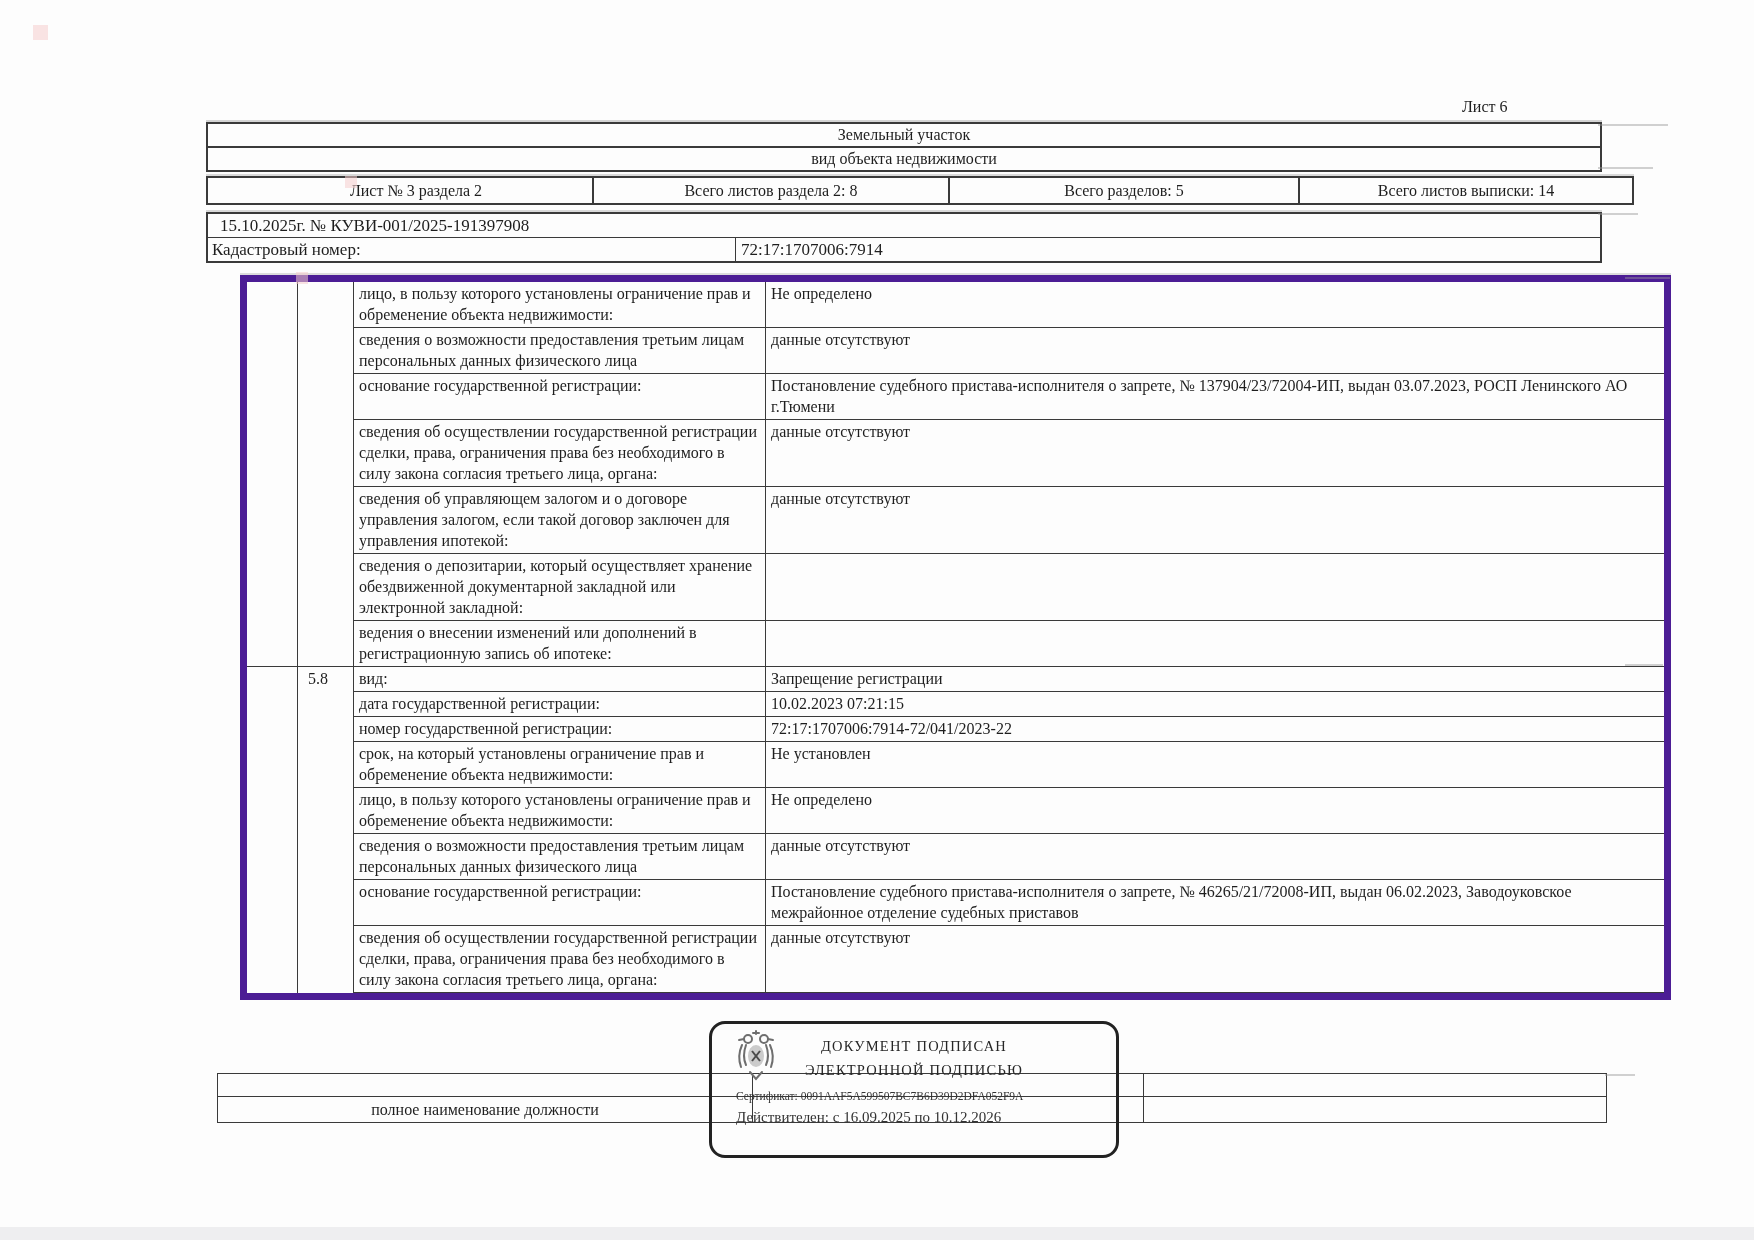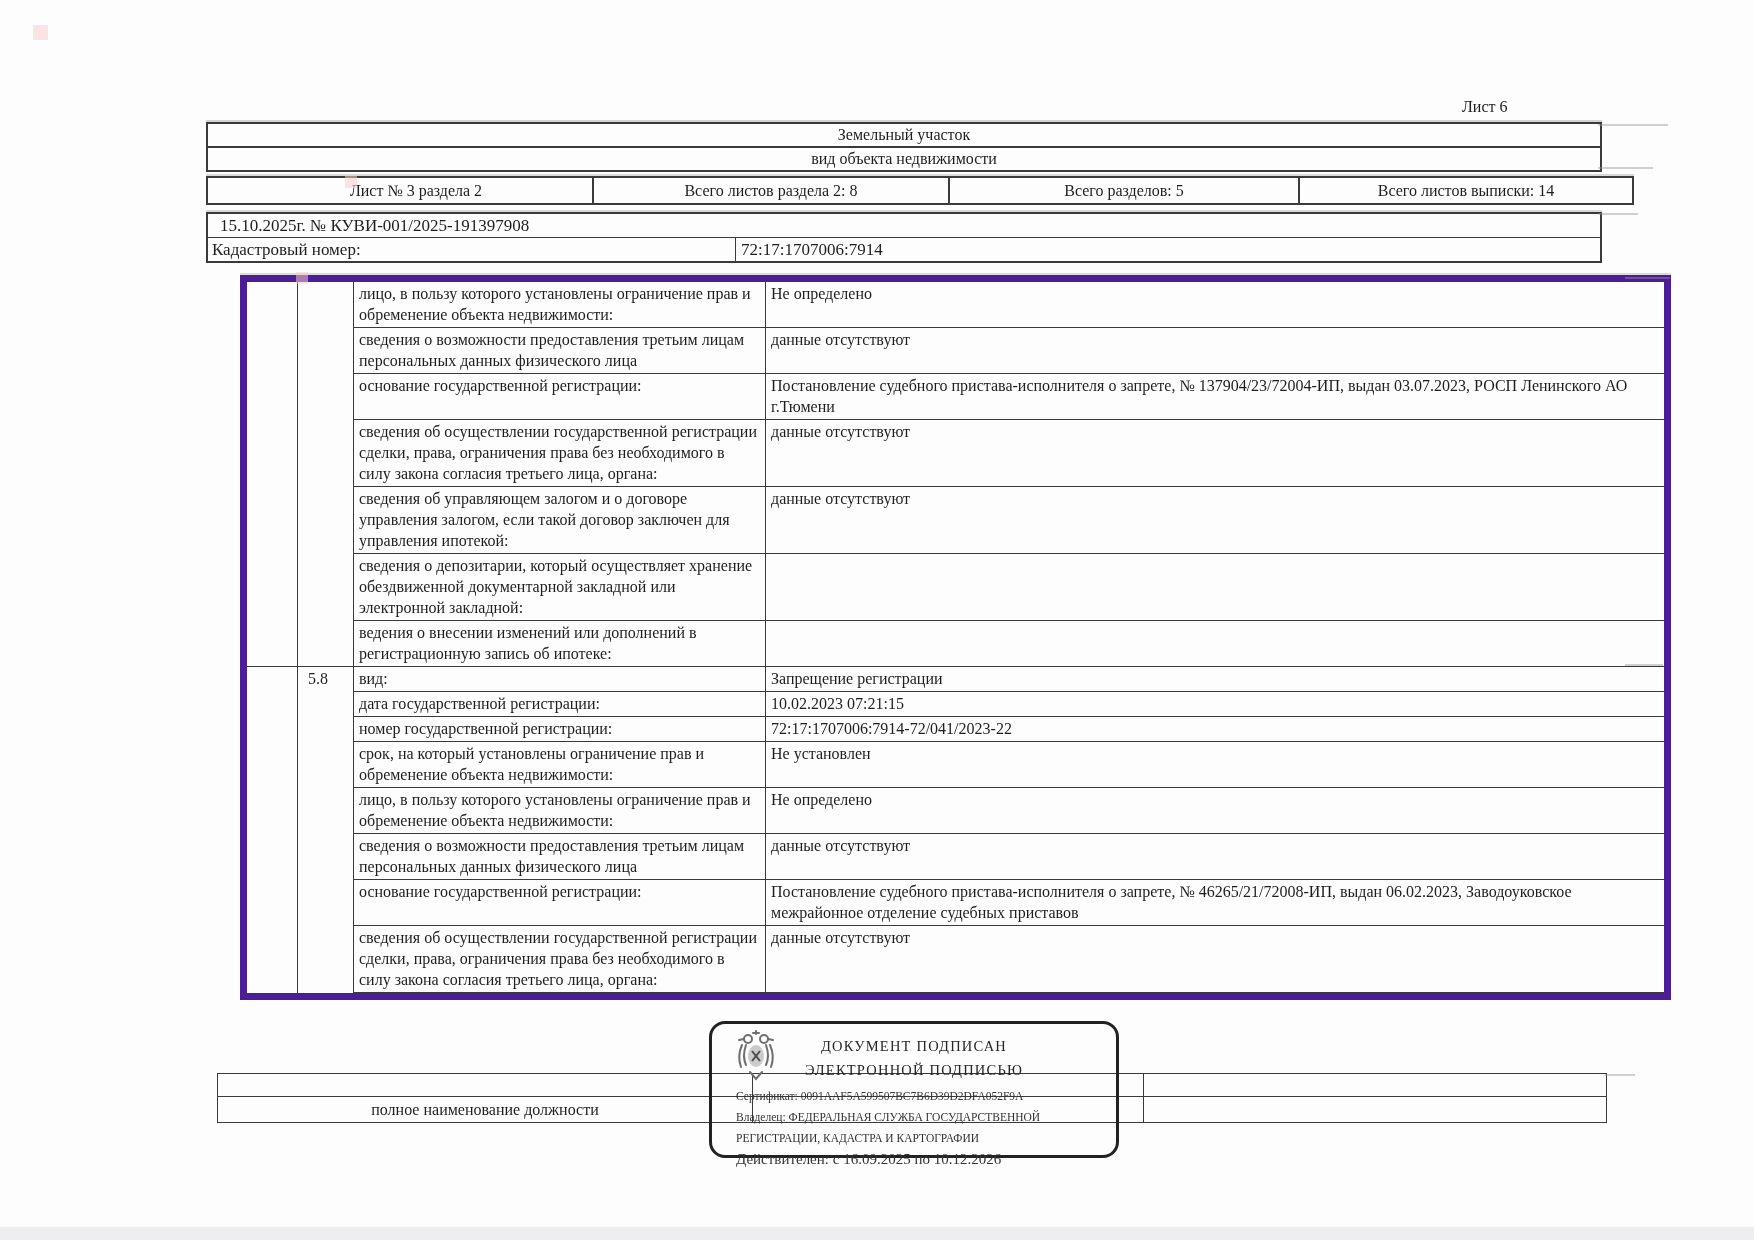--- a/index.html
+++ b/index.html
@@ -179,21 +179,20 @@
         <path d="M18 21 L26 31"></path>
         <path d="M26 21 L18 31"></path>
       </g>
   </svg>
   <div class="title">
     <div class="l1">ДОКУМЕНТ ПОДПИСАН</div>
     <div class="l2">ЭЛЕКТРОННОЙ ПОДПИСЬЮ</div>
   </div>
   <div class="meta">
     <div><span>Сертификат:</span>&nbsp;<span>0091AAF5A599507BC7B6D39D2DFA052F9A</span></div>
-    <div><span>Владелец:</span>&nbsp;<span>ФЕДЕРАЛЬНАЯ СЛУЖБА ГОСУДАРСТВЕННОЙ РЕГИСТРАЦИИ, КАДАСТРА И КАРТОГРАФИИ</span></div>
     <div class="validity">Действителен: с 16.09.2025 по 10.12.2026</div>
   </div>
 </div>
 
 <div class="streak" style="left:1598px;top:124px;width:70px;"></div>
 <div class="streak" style="left:1598px;top:167px;width:55px;"></div>
 <div class="streak" style="left:1598px;top:213px;width:40px;"></div>
 <div class="streak" style="left:1625px;top:277px;width:45px;"></div>
 <div class="streak" style="left:1625px;top:664px;width:38px;"></div>
 <div class="streak" style="left:1605px;top:1074px;width:30px;"></div>

